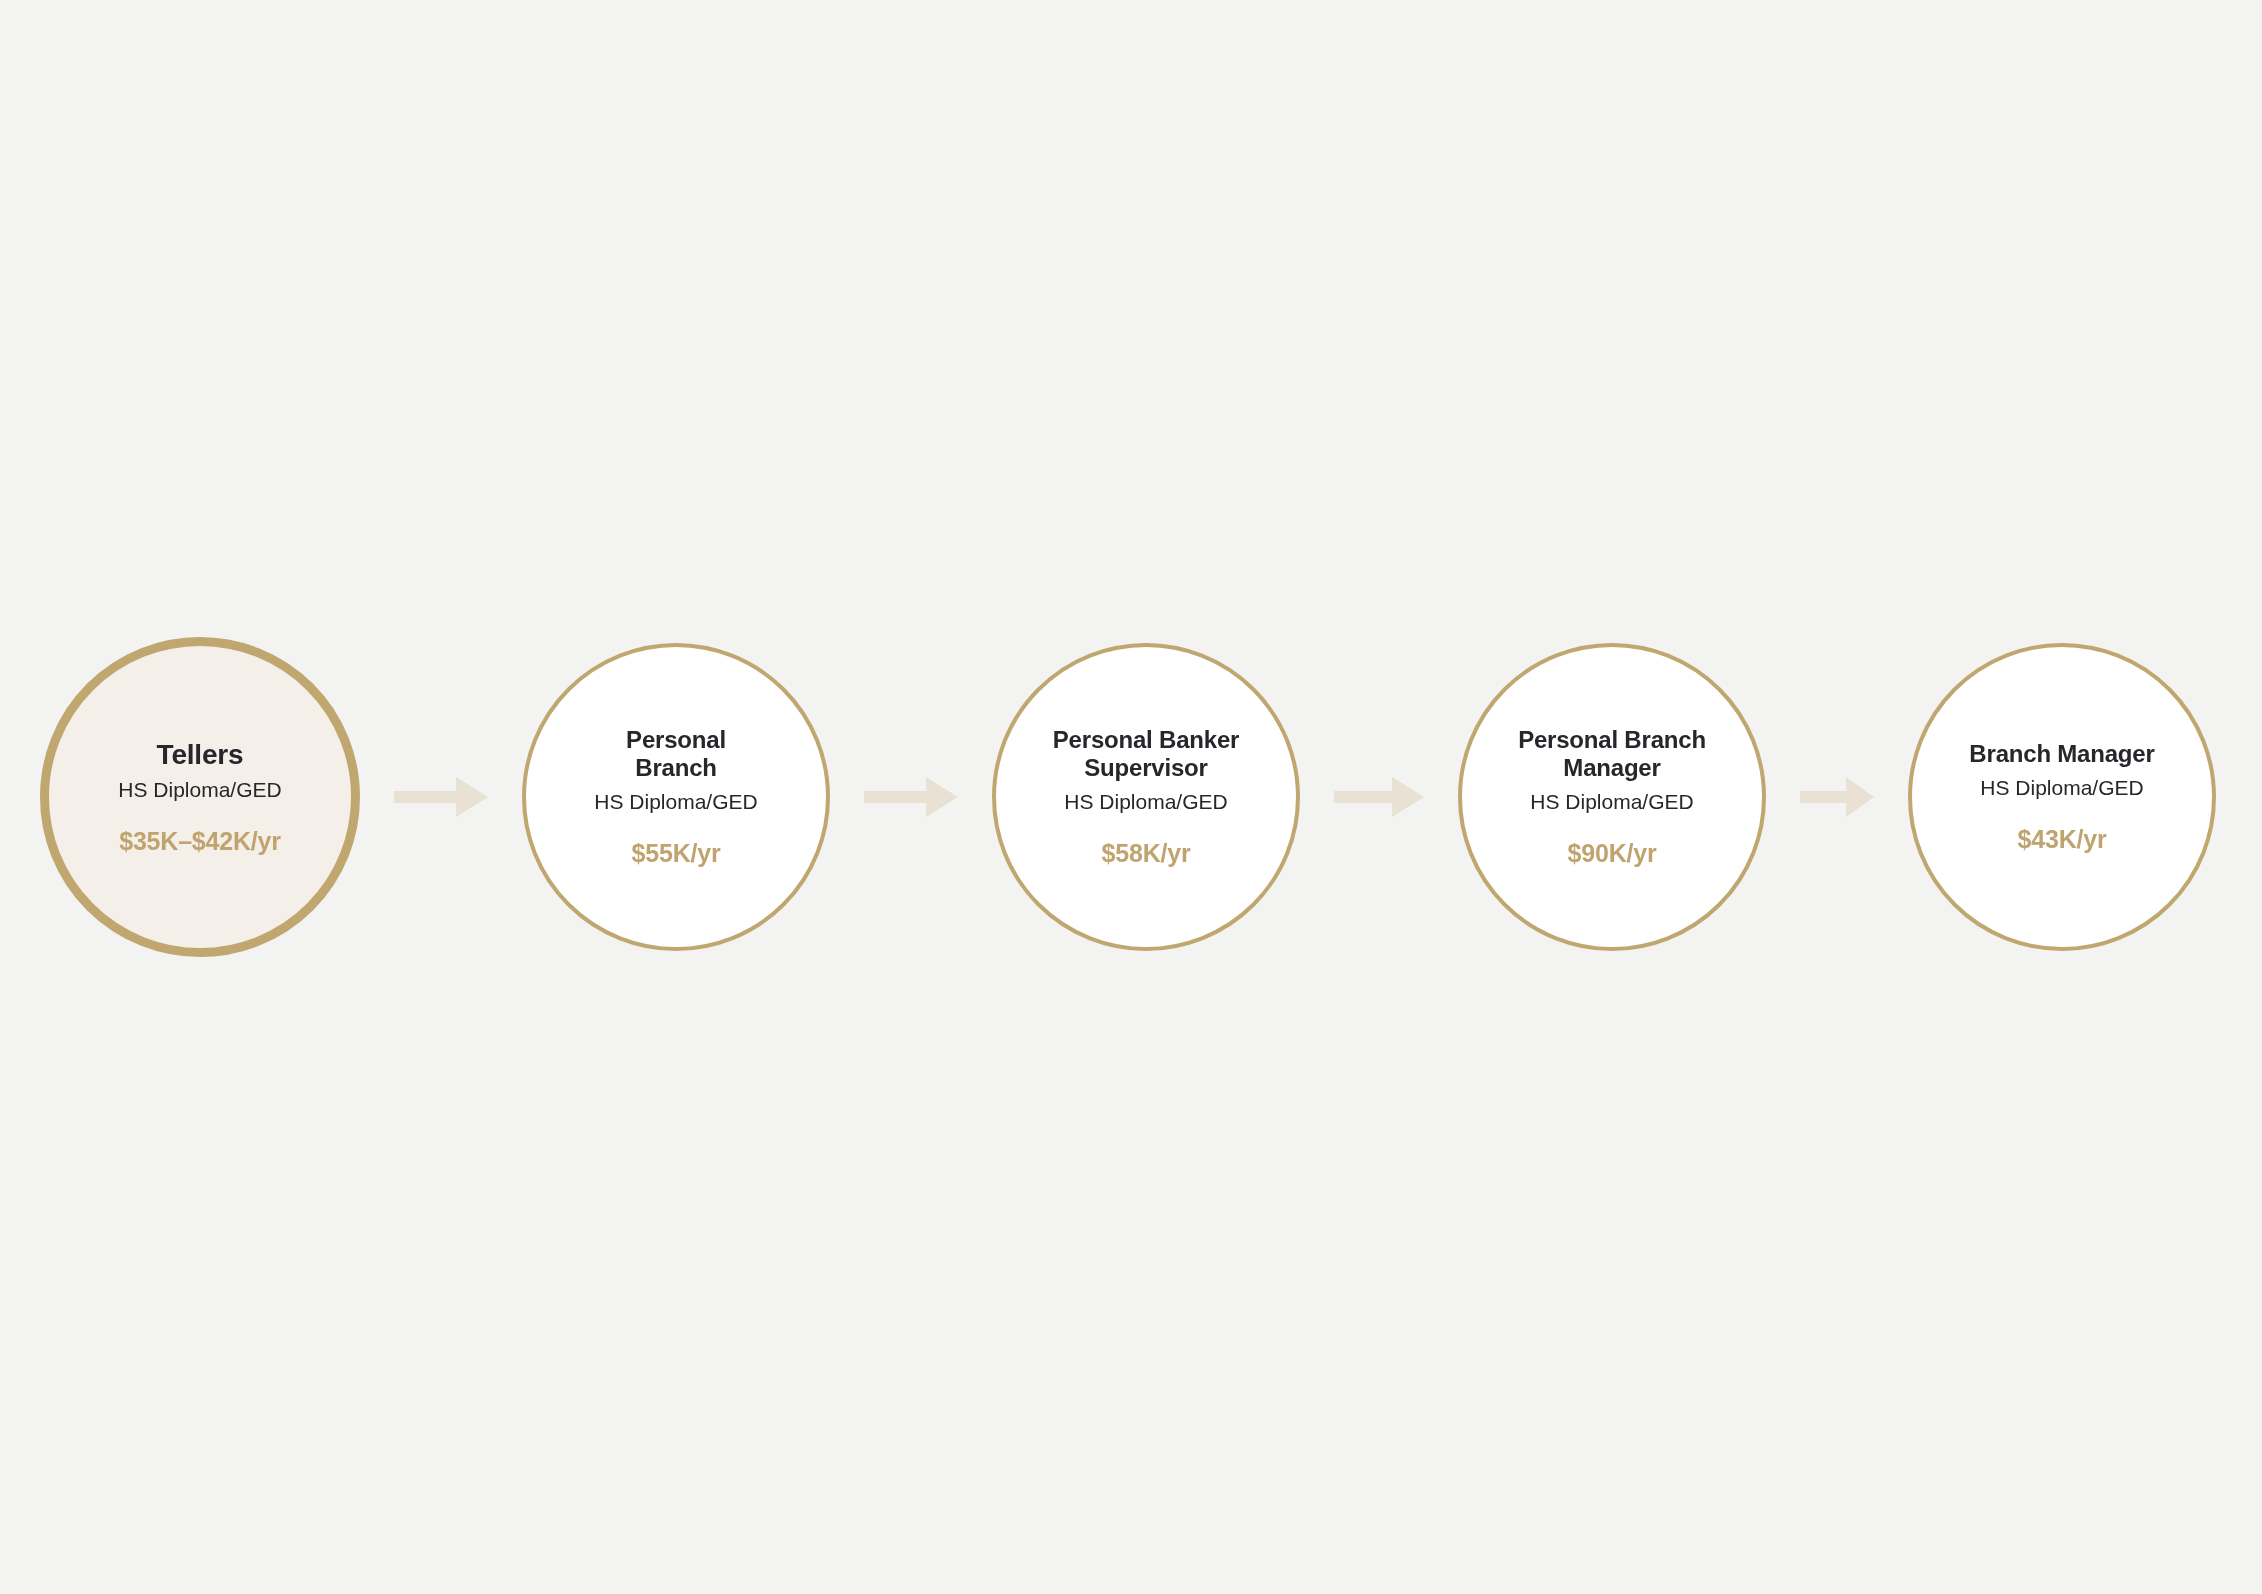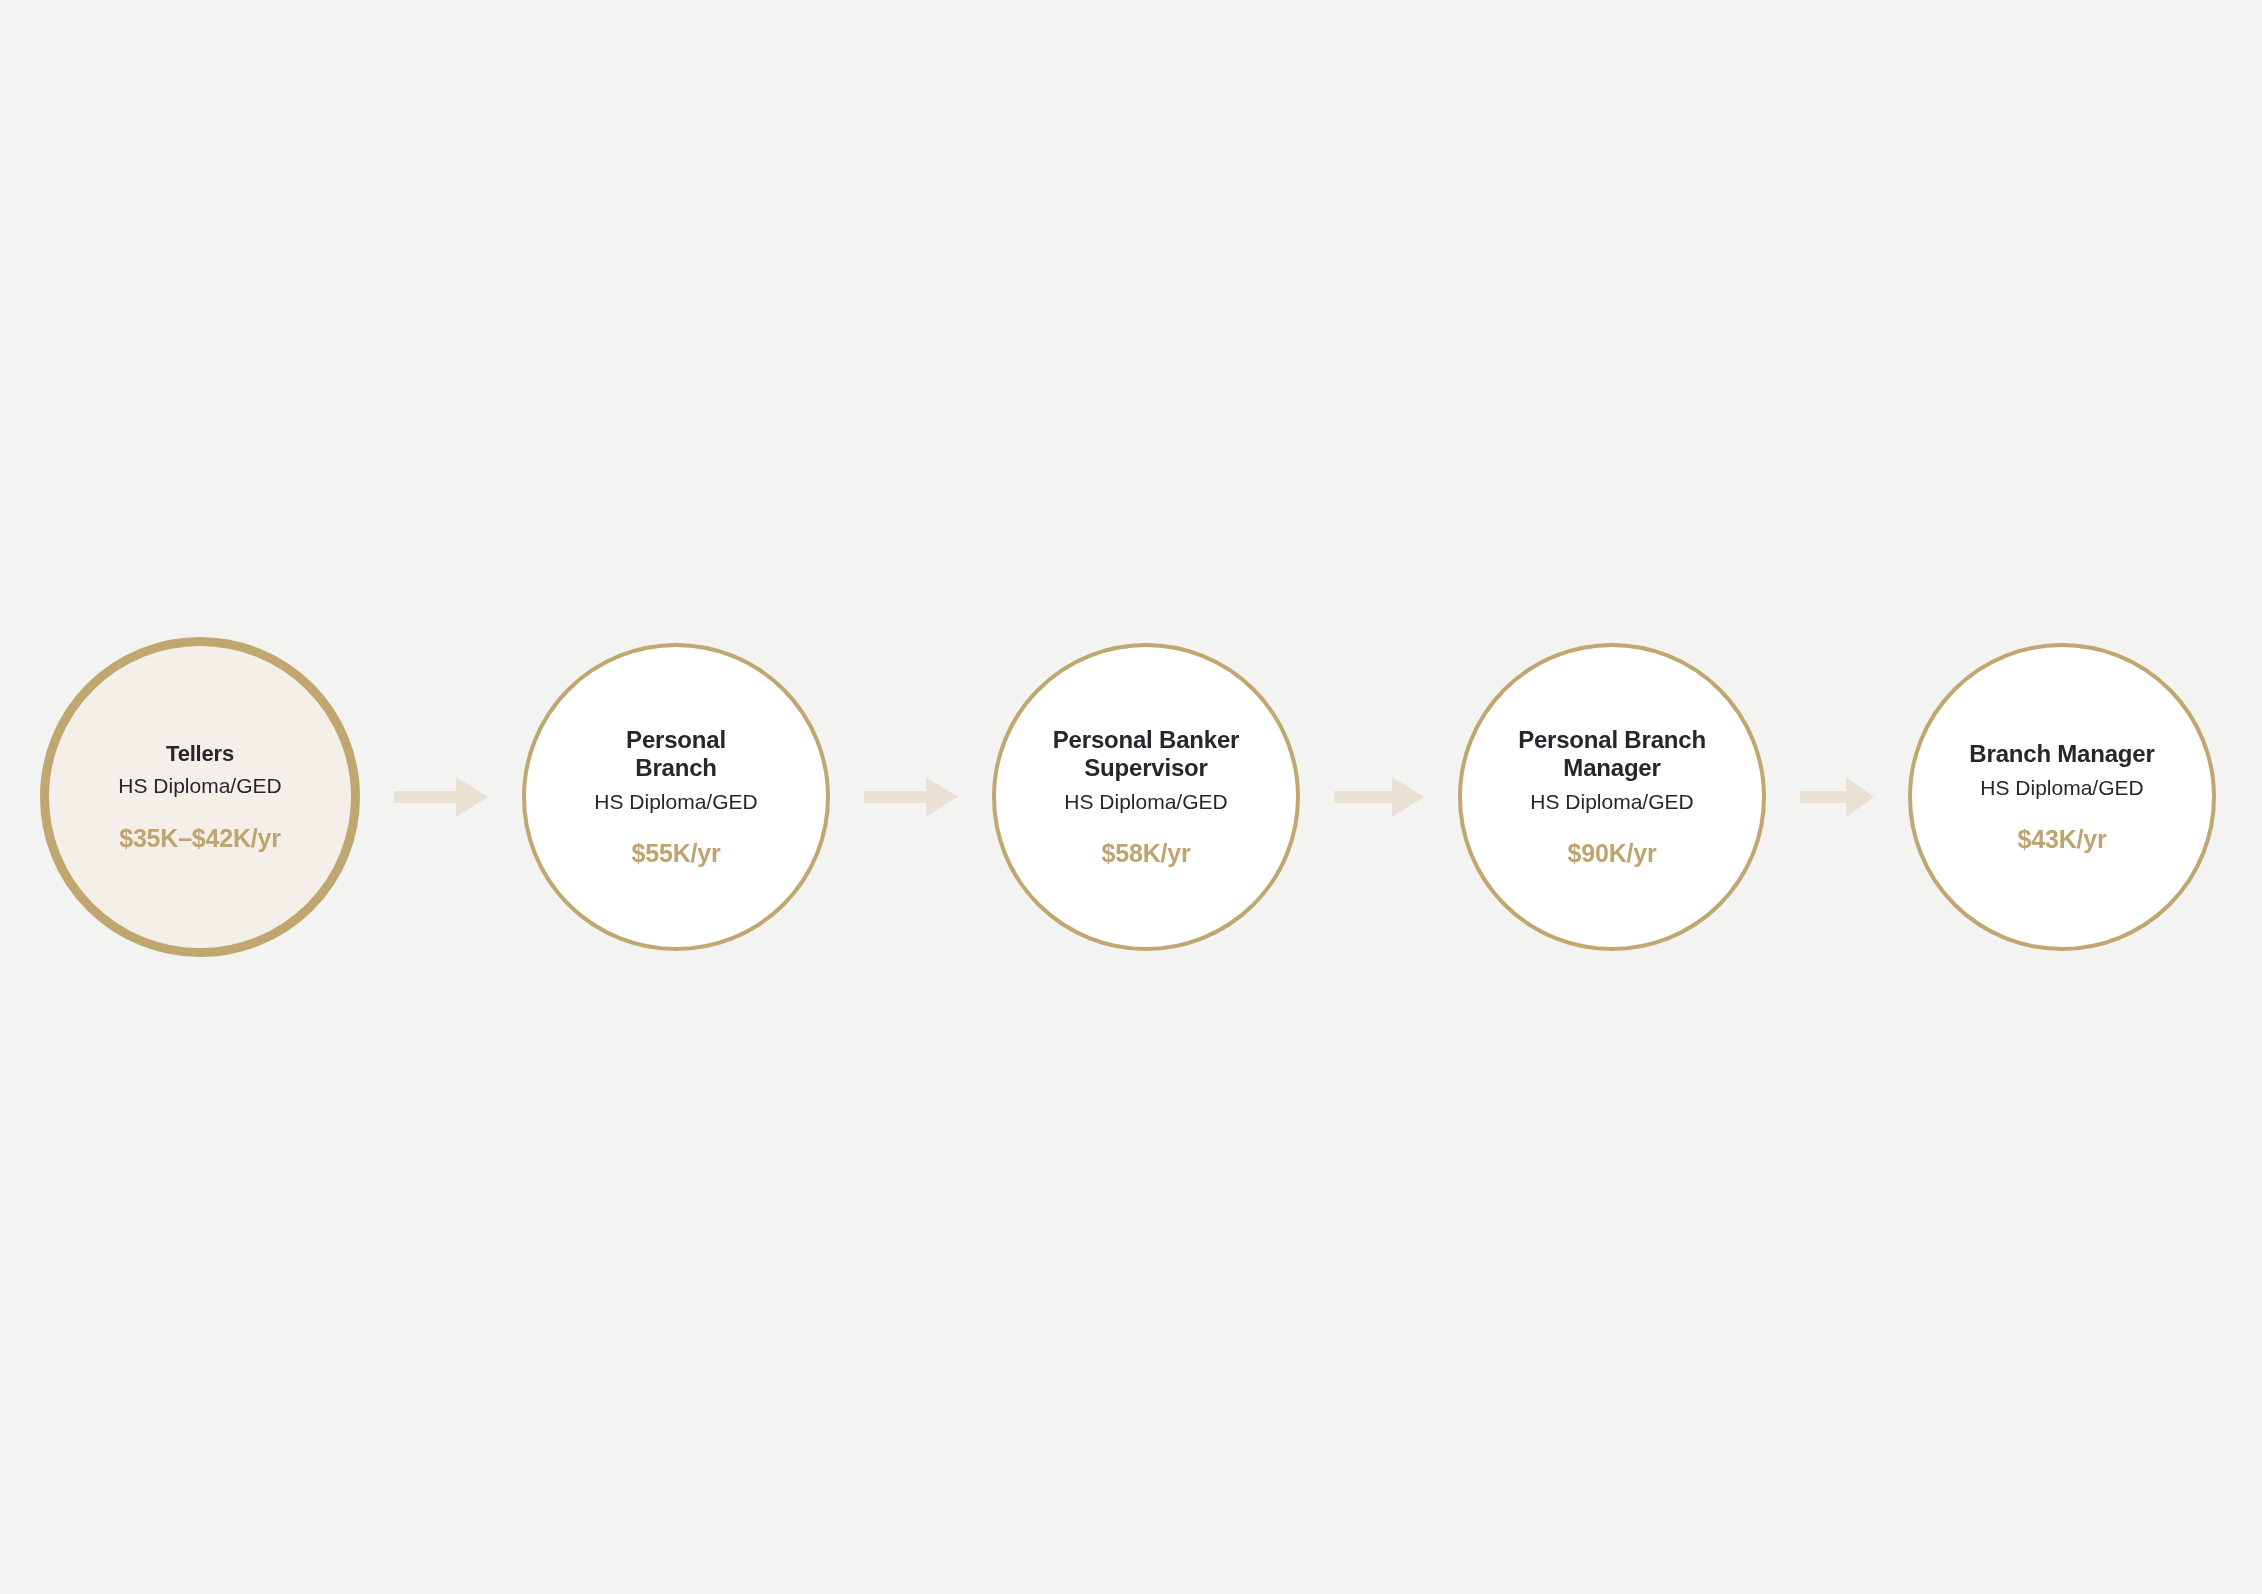--- a/index.html
+++ b/index.html
@@ -76,21 +76,21 @@
     font-size: 24px;
     font-weight: bold;
     color: #26262B;
     line-height: 1.18;
     letter-spacing: -0.2px;
     margin: 0 0 7px 0;
     max-width: 215px;
   }
 
   .node-current .node-title {
-    font-size: 22px;
+    font-size: 28px;
     margin-bottom: 6px;
   }
 
   .node-edu {
     font-size: 21px;
     font-weight: normal;
     color: #26262B;
     line-height: 1.2;
     margin: 0;
     white-space: nowrap;

